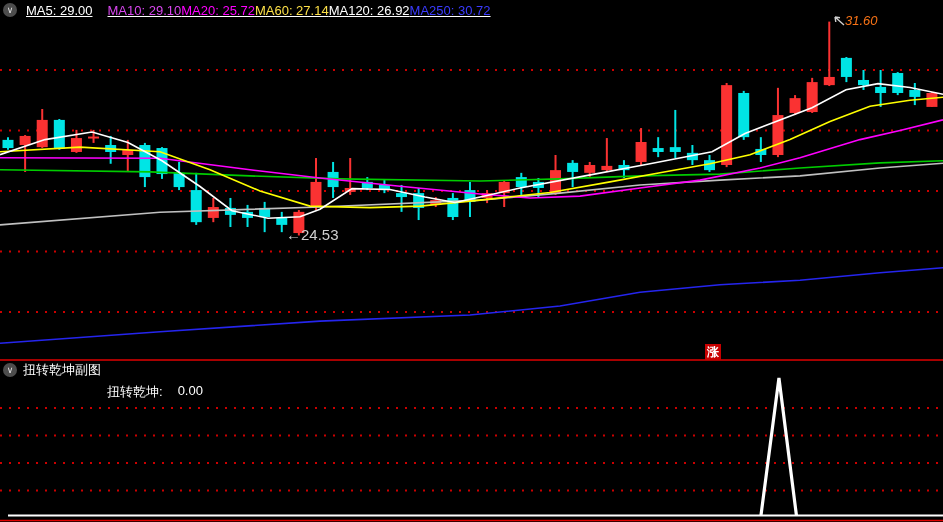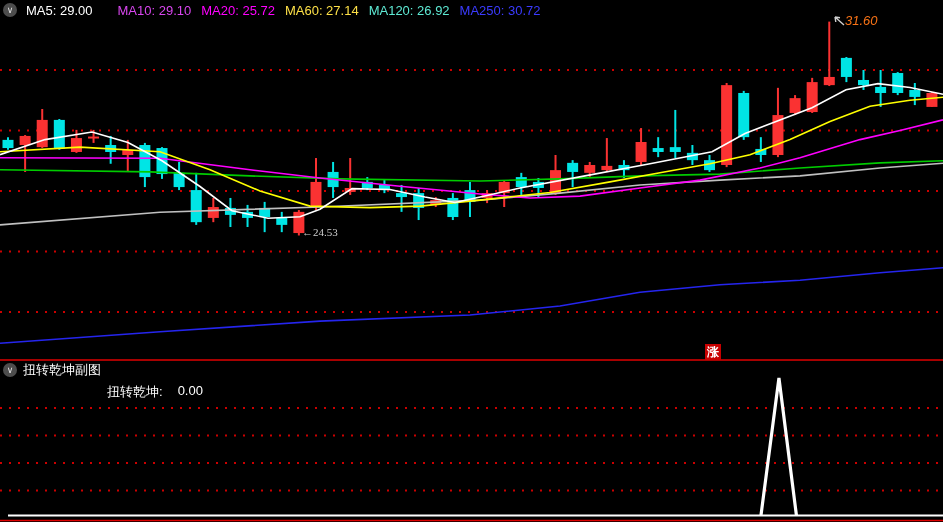--- a/index.html
+++ b/index.html
@@ -5,23 +5,23 @@
   html,body{margin:0;padding:0;background:#000;}
   .screen{position:relative;width:943px;height:522px;background:#000;overflow:hidden;
           font-family:"Liberation Sans","DejaVu Sans",sans-serif;}
   #chart-svg{position:absolute;left:0;top:0;}
   .topbar{position:absolute;left:0;top:0;width:943px;height:20px;display:flex;
           align-items:center;gap:9px;padding-left:3px;font-size:13px;color:#fff;
           white-space:nowrap;z-index:5;}
   .circle-icon{display:inline-flex;align-items:center;justify-content:center;
           width:14px;height:14px;border-radius:50%;background:#4d4d4d;color:#e8e8e8;
           font-size:9px;line-height:14px;flex:0 0 auto;}
-  .legend{display:flex;gap:10px;}
+  .legend{display:flex;text-decoration:underline;}
   .hi-label{position:absolute;left:845px;top:13px;color:#f97316;font-size:13px;z-index:4;font-style:italic;}
-  .lo-label{position:absolute;left:302px;top:226px;color:#cfcfcf;font-size:11px;z-index:4;font-family:Liberation Serif, serif;}
+  .lo-label{position:absolute;left:286px;top:226px;color:#cfcfcf;font-size:15px;z-index:4;}
   .zhang{position:absolute;left:705px;top:344px;width:16px;height:16px;background:#c80000;
           color:#fff;font-size:12px;line-height:16px;text-align:center;font-weight:bold;z-index:4;}
   .subheader{position:absolute;left:3px;top:361px;height:18px;display:flex;align-items:center;
           gap:6px;font-size:13px;color:#fff;z-index:5;white-space:nowrap;}
   .subheader .grp{display:inline-flex;gap:15px;margin-top:44px;}
 </style>
 </head>
 <body>
 
 <div class="screen">
@@ -161,21 +161,21 @@
 
   <div class="topbar">
     <span class="circle-icon">
         <span>∨</span>
       </span>
     <span class="legend">
         <span style="color: rgb(255, 255, 255);">MA5: 29.00</span>
         <span style="color: #d946ef; padding-left: 15px;">MA10: 29.10</span>
         <span style="color: rgb(255, 0, 255);">MA20: 25.72</span>
         <span style="color: #fde047;">MA60: 27.14</span>
-        <span style="color: #5eead4;">MA120: 26.92</span>
+        <span style="color: #ffffff;">MA120: 26.92</span>
         <span style="color: rgb(59, 59, 255);">MA250: 30.72</span>
       </span>
   </div>
 
   <div class="hi-label">
     <span>31.60</span>
   </div>
 
   <div class="lo-label">
     <span>←</span><span>24.53</span>

